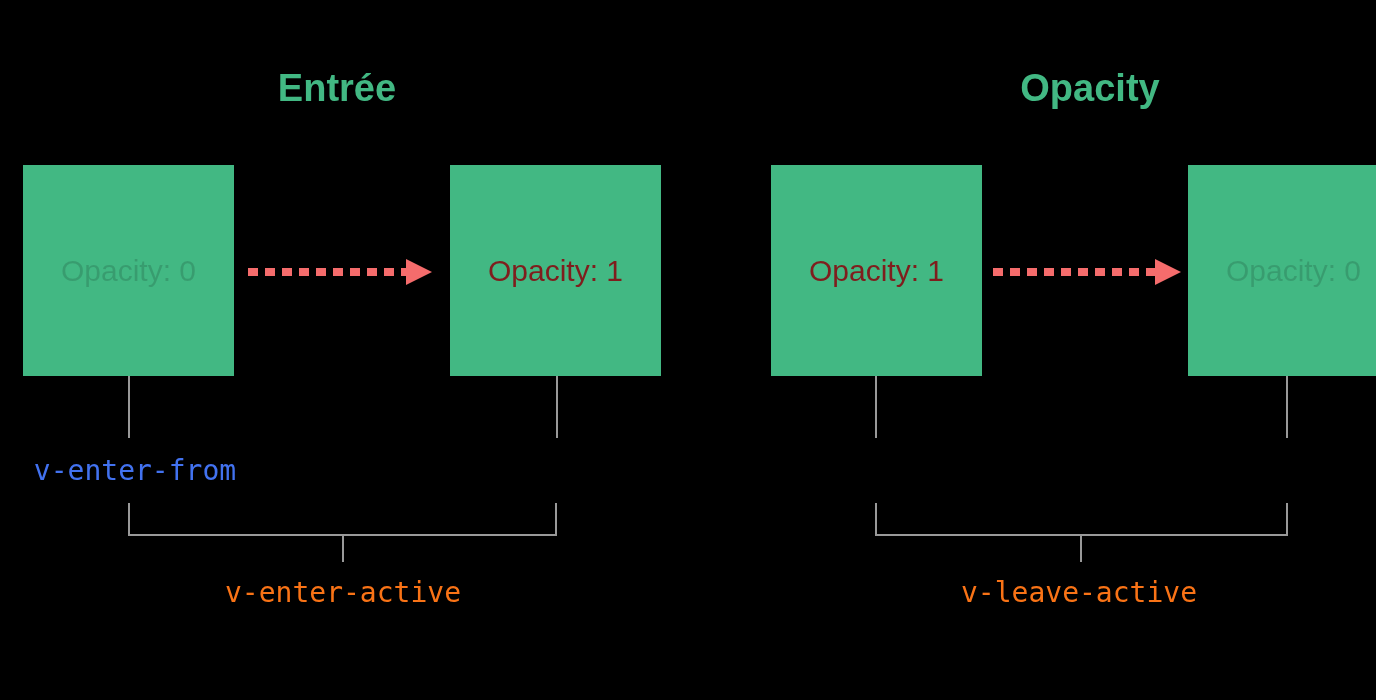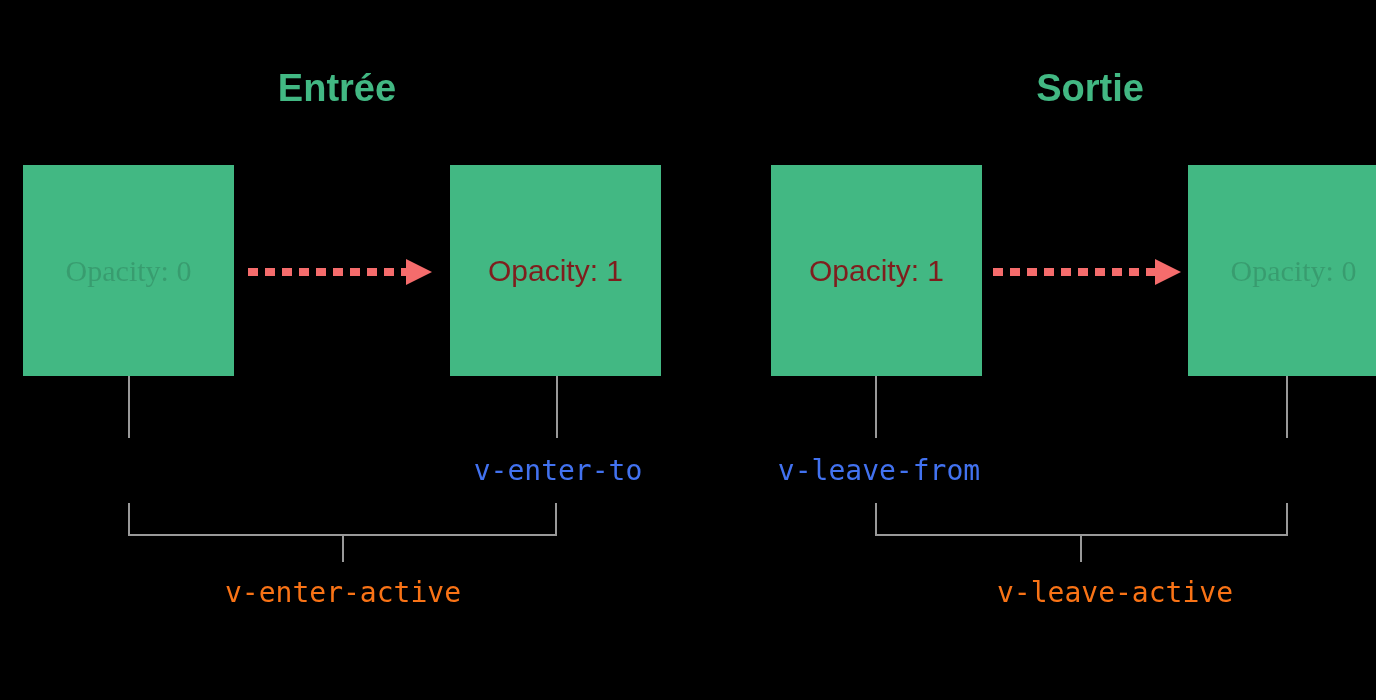--- a/index.html
+++ b/index.html
@@ -44,21 +44,21 @@
   }
   .box.b1 { left: 0px; }
   .box.b2 { left: 427px; }
   .box.b3 { left: 748px; }
   .box.b4 { left: 1165px; }
   .box-label {
     font-size: 30px;
     color: #7f1d1d;
     white-space: nowrap;
   }
-  .box-label.faint { color: rgba(0, 0, 0, 0.15); font-family: Liberation Serif, serif; }
+  .box-label.faint { color: rgba(0, 0, 0, 0.15); }
 
   
   .arrow {
     position: absolute;
     top: 259px;
     height: 26px;
   }
   .arrow.enter { left: 225px; width: 184px; }
   .arrow.leave { left: 970px; width: 188px; }
   .arrow .dash-line {
@@ -135,29 +135,29 @@
     position: absolute;
     top: 576px;
     transform: translateX(-50%);
     font-family: "DejaVu Sans Mono", monospace;
     font-size: 28px;
     line-height: 33px;
     color: #f97316;
     white-space: nowrap;
   }
   .active-label.enter { left: 320px; }
-  .active-label.leave { left: 1092px; }
+  .active-label.leave { left: 1056px; }
 </style>
 </head>
 <body>
 
 <div class="canvas">
 
   <div class="section-title enter">Entrée</div>
-  <div class="section-title leave">Sortie</div>
+  <div class="section-title leave">Opacity</div>
 
   <div class="box b1">
     <span class="box-label faint">Opacity: 0</span>
   </div>
   <div class="box b2">
     <span class="box-label">Opacity: 1</span>
   </div>
 
   <div class="box b3">
     <span class="box-label">Opacity: 1</span>
@@ -173,22 +173,21 @@
   <div class="arrow leave">
     <div class="dash-line"></div>
     <div class="arrowhead"></div>
   </div>
 
   <div class="vline l1"></div>
   <div class="vline l2"></div>
   <div class="vline l3"></div>
   <div class="vline l4"></div>
 
-  <div class="class-label to-enter">v-enter-to</div>
-  <div class="class-label from-leave">v-leave-from</div>
+  <div class="class-label from-enter">v-enter-from</div>
 
   <div class="bracket enter"></div>
   <div class="drop enter"></div>
   <div class="bracket leave"></div>
   <div class="drop leave"></div>
 
   <div class="active-label enter">v-enter-active</div>
   <div class="active-label leave">v-leave-active</div>
 
 </div>

